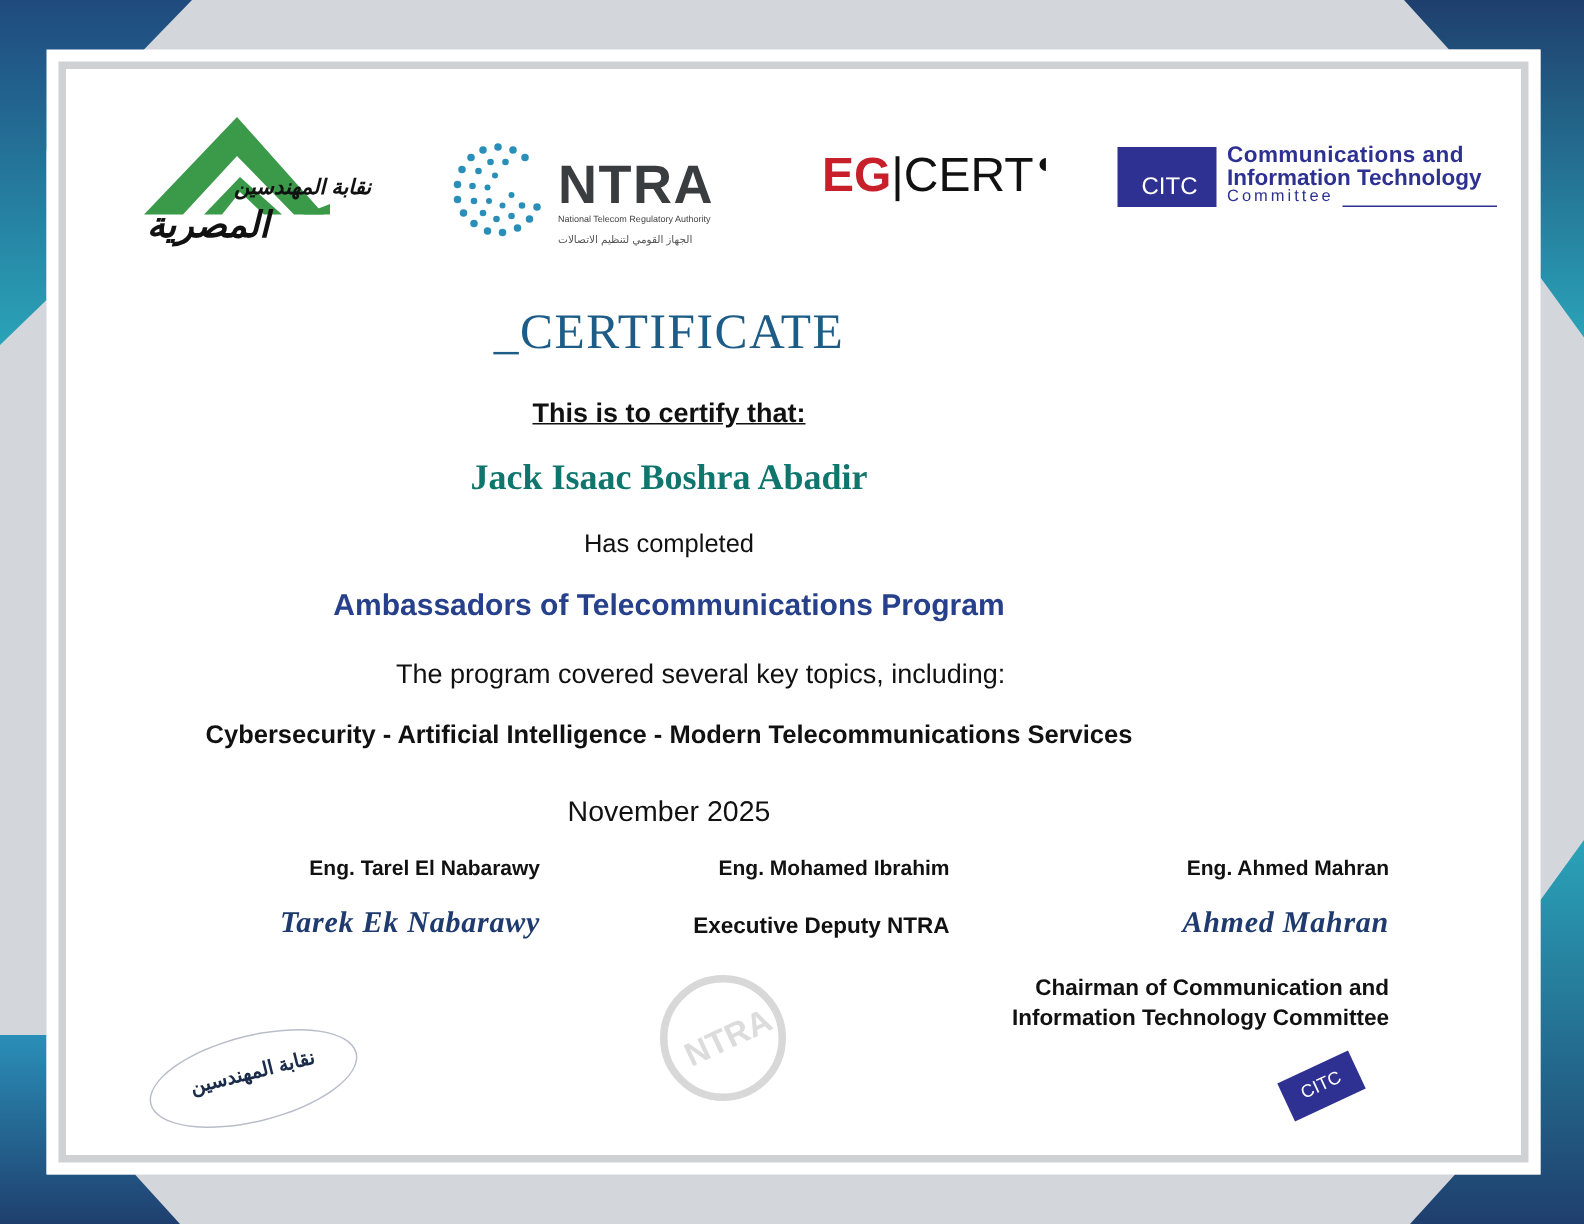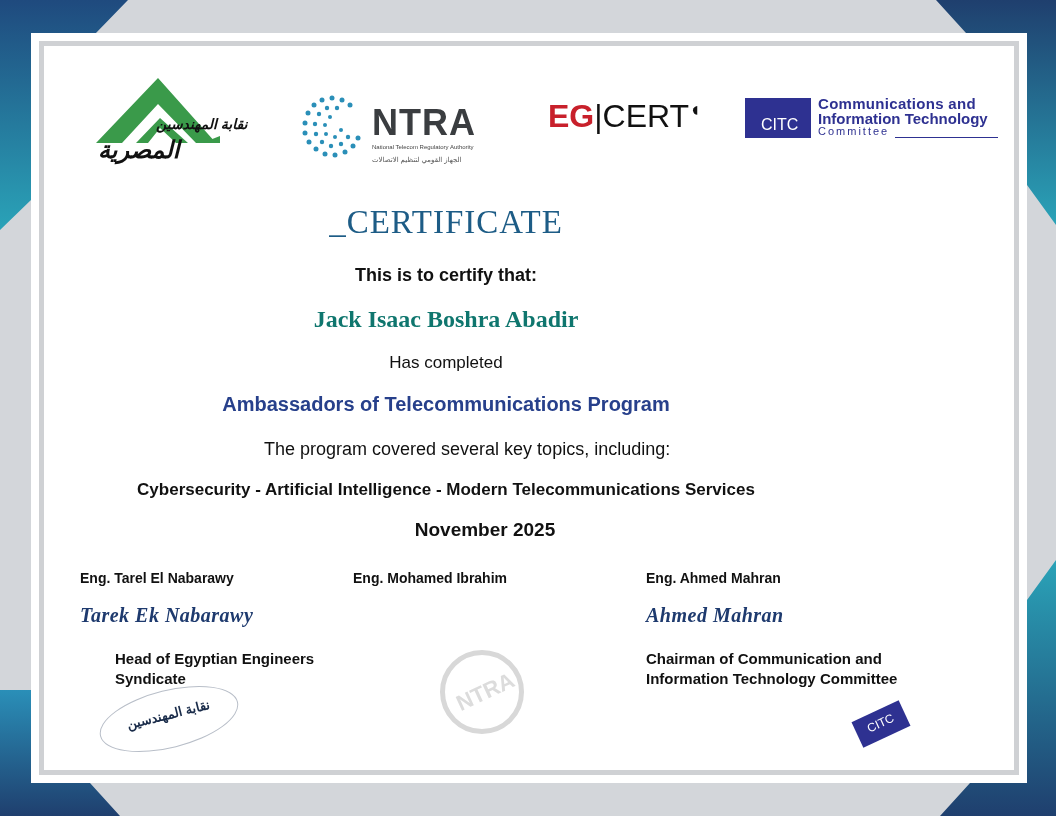--- a/index.html
+++ b/index.html
@@ -19,28 +19,28 @@
   .egcert .eg { color:#c8202b; font-weight:bold; }
   .egcert .bar { color:#111; font-weight:normal; }
   .egcert .cert { color:#111; }
   .citc-box { position:absolute; left:0; top:0; width:66px; height:40px; background:#2e3191; }
   .citc-box span { position:absolute; left:16px; bottom:4px; color:#fff; font-size:16px; letter-spacing:0; }
   .citc-l1 { position:absolute; left:73px; top:-3px; font-size:15px; color:#2e3191; white-space:nowrap; font-weight:bold; letter-spacing:0.3px; }
   .citc-l2 { position:absolute; left:73px; top:12px; font-size:15px; color:#2e3191; white-space:nowrap; font-weight:bold; }
   .citc-l3 { position:absolute; left:73px; top:27px; font-size:11px; color:#2e3191; white-space:nowrap; letter-spacing:2px; }
   .citc-line { position:absolute; left:150px; top:39px; width:103px; height:1px; background:#2e3191; }
   .title { top:204px; font-family:"Liberation Serif", serif; font-size:33px; color:#1d5c86; letter-spacing:1px; }
-  .certify { top:265px; font-size:18px; font-weight:bold; color:#111; }
+  .certify { top:265px; font-size:18px; font-weight:bold; color:#111;text-decoration:underline; }
   .recipient { top:306px; font-family:"Liberation Serif", serif; font-size:24px; font-weight:bold; color:#0f766e; }
   .completed { top:353px; font-size:17px; color:#111; }
   .program { top:393px; font-size:20px; font-weight:bold; color:#27408b; }
   .topics-intro { left:264px; top:439px; font-size:18px; color:#111; }
   .topics { top:480px; font-size:17px; font-weight:bold; color:#111; }
-  .date { top:519px; font-size:19px; font-weight:bold; color:#111;padding-left:39px; }
-  .sig-col { position:absolute; width:280px; text-align:left; }
+  .date { top:531px; font-size:19px; font-weight:normal; color:#111; }
+  .sig-col { position:absolute; width:280px; text-align:right; }
   .sig-name { font-size:14px; font-weight:bold; color:#111; }
   .sig-script { font-family:"Liberation Serif", serif; font-style:italic; font-weight:bold; font-size:20px; color:#1e3a6e; margin-top:18px; letter-spacing:0.5px; }
   .sig-role { font-size:15px; font-weight:bold; color:#111; margin-top:22px; line-height:20px; }
   .stamp-egs { left:98px; top:690px; width:140px; height:56px; border:1px solid #b8bec8; border-radius:50%; transform:rotate(-14deg); }
   .stamp-egs span { position:absolute; left:28px; top:16px; font-size:13px; font-weight:bold; color:#1a2c4a; white-space:nowrap; }
   .stamp-ntra { left:440px; top:650px; width:84px; height:84px; border:5px solid #d8d8d8; border-radius:50%; box-sizing:border-box; }
   .stamp-ntra span { position:absolute; left:10px; top:24px; font-size:22px; font-weight:bold; color:#dcdcdc; transform:rotate(-25deg); }
   .stamp-citc { left:855px; top:710px; width:52px; height:28px; background:#2e3191; transform:rotate(-25deg); }
   .stamp-citc span { position:absolute; left:12px; top:6px; font-size:12px; color:#fff; }
 </style>
@@ -156,24 +156,24 @@
 <div class="center-text recipient">Jack Isaac Boshra Abadir</div>
 <div class="center-text completed">Has completed</div>
 <div class="center-text program">Ambassadors of Telecommunications Program</div>
 <div class="abs topics-intro">The program covered several key topics, including:</div>
 <div class="center-text topics">Cybersecurity - Artificial Intelligence - Modern Telecommunications Services</div>
 <div class="center-text date">November 2025</div>
 
 <div class="sig-col" style="left:80px;top:570px;">
   <div class="sig-name">Eng. Tarel El Nabarawy</div>
   <div class="sig-script">Tarek Ek Nabarawy</div>
-  <div class="sig-role" style="width:230px;margin-left:35px;">Head of Egyptian Engineers Syndicate</div>
 </div>
 <div class="sig-col" style="left:353px;top:570px;">
   <div class="sig-name">Eng. Mohamed Ibrahim</div>
+  <div class="sig-role">Executive Deputy NTRA</div>
 </div>
 <div class="sig-col" style="left:646px;top:570px;">
   <div class="sig-name">Eng. Ahmed Mahran</div>
   <div class="sig-script">Ahmed Mahran</div>
   <div class="sig-role">Chairman of Communication and Information Technology Committee</div>
 </div>
 
 <div class="abs stamp-egs">
     <span>نقابة المهندسين</span>
   </div>

